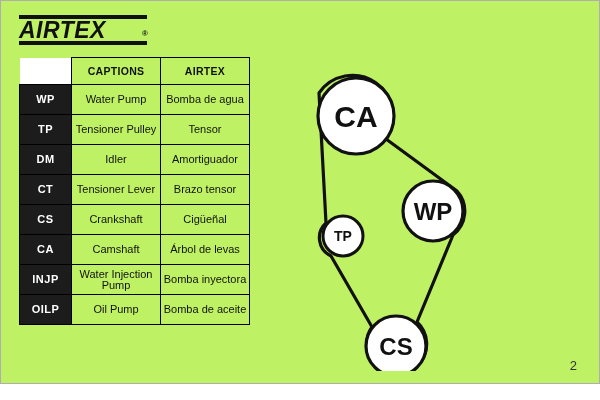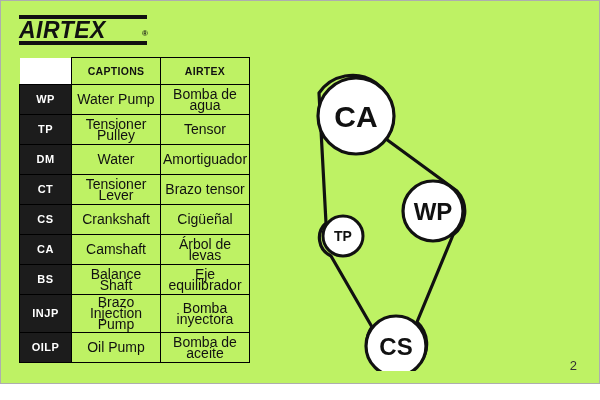--- a/index.html
+++ b/index.html
@@ -71,21 +71,21 @@
     table-layout: fixed;
     width: 230px;
   }
   #legend-table col.c-code { width: 52px; }
   #legend-table col.c-en { width: 89px; }
   #legend-table col.c-es { width: 89px; }
 
   #legend-table th,
   #legend-table td {
     border: 1px solid #000000;
-    font-size: 14px;
+    font-size: 11px;
     color: #111111;
     text-align: center;
     vertical-align: middle;
     padding: 2px 2px;
     line-height: 11px;
   }
   #legend-table thead th {
     font-weight: bold;
     font-size: 10.5px;
     height: 22px;
@@ -161,46 +161,41 @@
         <td>Water Pump</td>
         <td>Bomba de agua</td>
       </tr>
       <tr>
         <td class="code-cell">TP</td>
         <td>Tensioner Pulley</td>
         <td>Tensor</td>
       </tr>
       <tr>
         <td class="code-cell">DM</td>
-        <td>Water</td>
+        <td>Idler</td>
         <td>Amortiguador</td>
       </tr>
       <tr>
         <td class="code-cell">CT</td>
         <td>Tensioner Lever</td>
         <td>Brazo tensor</td>
       </tr>
       <tr>
         <td class="code-cell">CS</td>
         <td>Crankshaft</td>
         <td>Cigüeñal</td>
       </tr>
       <tr>
         <td class="code-cell">CA</td>
         <td>Camshaft</td>
         <td>Árbol de levas</td>
       </tr>
       <tr>
-        <td class="code-cell">BS</td>
-        <td>Balance Shaft</td>
-        <td>Eje equilibrador</td>
-      </tr>
-      <tr>
         <td class="code-cell">INJP</td>
-        <td>Brazo Injection Pump</td>
+        <td>Water Injection Pump</td>
         <td>Bomba inyectora</td>
       </tr>
       <tr>
         <td class="code-cell">OILP</td>
         <td>Oil Pump</td>
         <td>Bomba de aceite</td>
       </tr>
     </tbody>
   </table>
 

